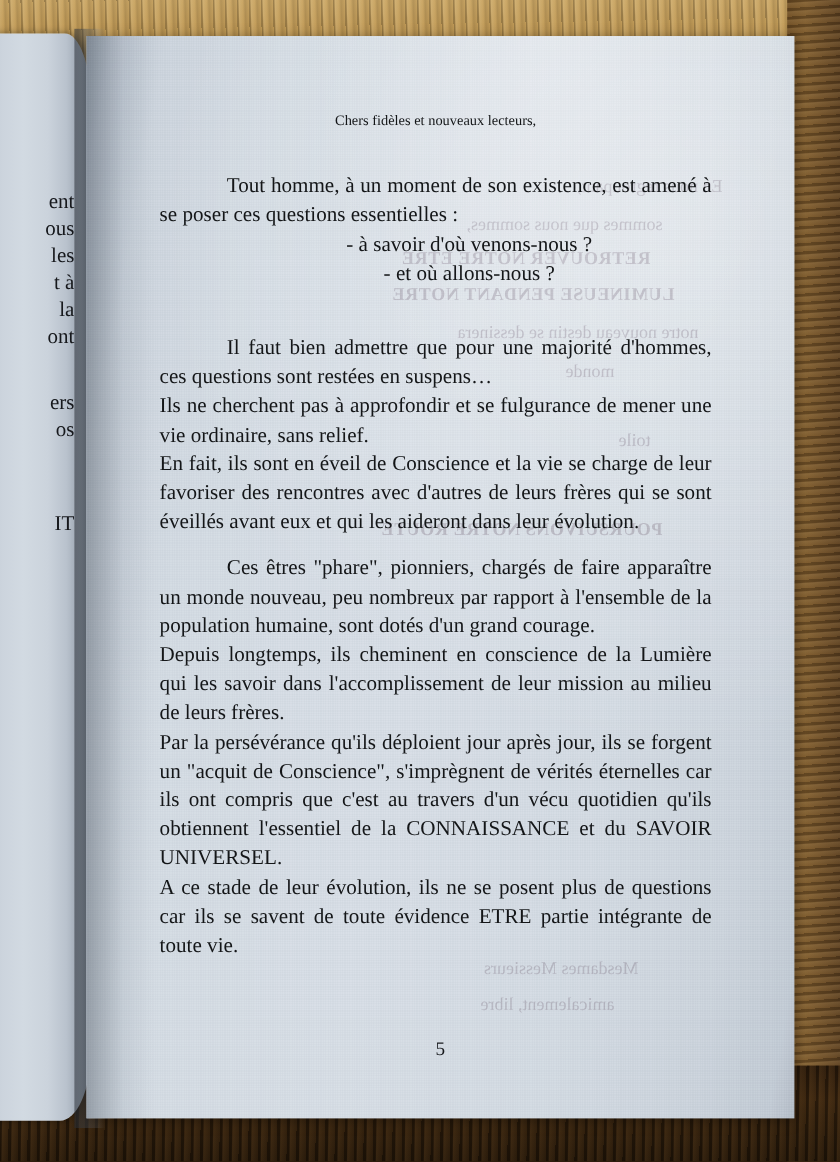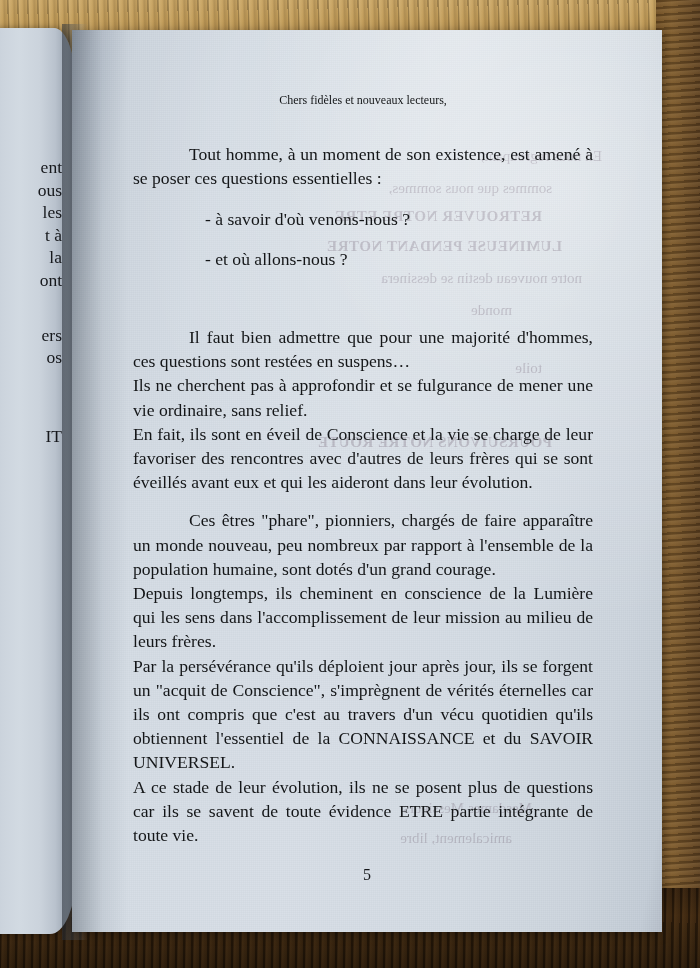--- a/index.html
+++ b/index.html
@@ -153,21 +153,21 @@
     margin: 0 0 30px 0;
     font-size: 12px;
   }
   .para {
     margin: 0;
     text-align: justify;
     text-justify: inter-word;
   }
   .para.indent { text-indent: 56px; margin-top: 14px; }
   .gap { height: 24px; }
-  .qline { margin: 16px; padding-left: 56px; }
+  .qline { margin: 0; padding-left: 56px; text-align: center; }
   .folio {
     position: absolute;
     left: 0; top: 836px;
     width: 590px;
     text-align: center;
     font-size: 16px;
     color: #15171a;
   }
   .softglare {
     position: absolute;
@@ -230,21 +230,21 @@
       <p class="para indent">Tout homme, à un moment de son existence, est amené à se poser ces questions essentielles :</p>
       <p class="qline">- à savoir d'où venons-nous ?</p>
       <p class="qline">- et où allons-nous ?</p>
 
       <div class="gap"></div>
 
       <p class="para indent">Il faut bien admettre que pour une majorité d'hommes, ces questions sont restées en suspens…</p>
       <p class="para">Ils ne cherchent pas à approfondir et se fulgurance de mener une vie ordinaire, sans relief.</p>
       <p class="para">En fait, ils sont en éveil de Conscience et la vie se charge de leur favoriser des rencontres avec d'autres de leurs frères qui se sont éveillés avant eux et qui les aideront dans leur évolution.</p>
       <p class="para indent">Ces êtres "phare", pionniers, chargés de faire apparaître un monde nouveau, peu nombreux par rapport à l'ensemble de la population humaine, sont dotés d'un grand courage.</p>
-      <p class="para">Depuis longtemps, ils cheminent en conscience de la Lumière qui les sens dans l'accomplissement de leur mission au milieu de leurs frères.</p>
+      <p class="para">Depuis longtemps, ils cheminent en conscience de la Lumière qui les savoir dans l'accomplissement de leur mission au milieu de leurs frères.</p>
       <p class="para">Par la persévérance qu'ils déploient jour après jour, ils se forgent un "acquit de Conscience", s'imprègnent de vérités éternelles car ils ont compris que c'est au travers d'un vécu quotidien qu'ils obtiennent l'essentiel de la CONNAISSANCE et du SAVOIR UNIVERSEL.</p>
       <p class="para">A ce stade de leur évolution, ils ne se posent plus de questions car ils se savent de toute évidence ETRE partie intégrante de toute vie.</p>
 
     </div>
 
     <div class="folio">5</div>
   </div>
 
 </div>
 

